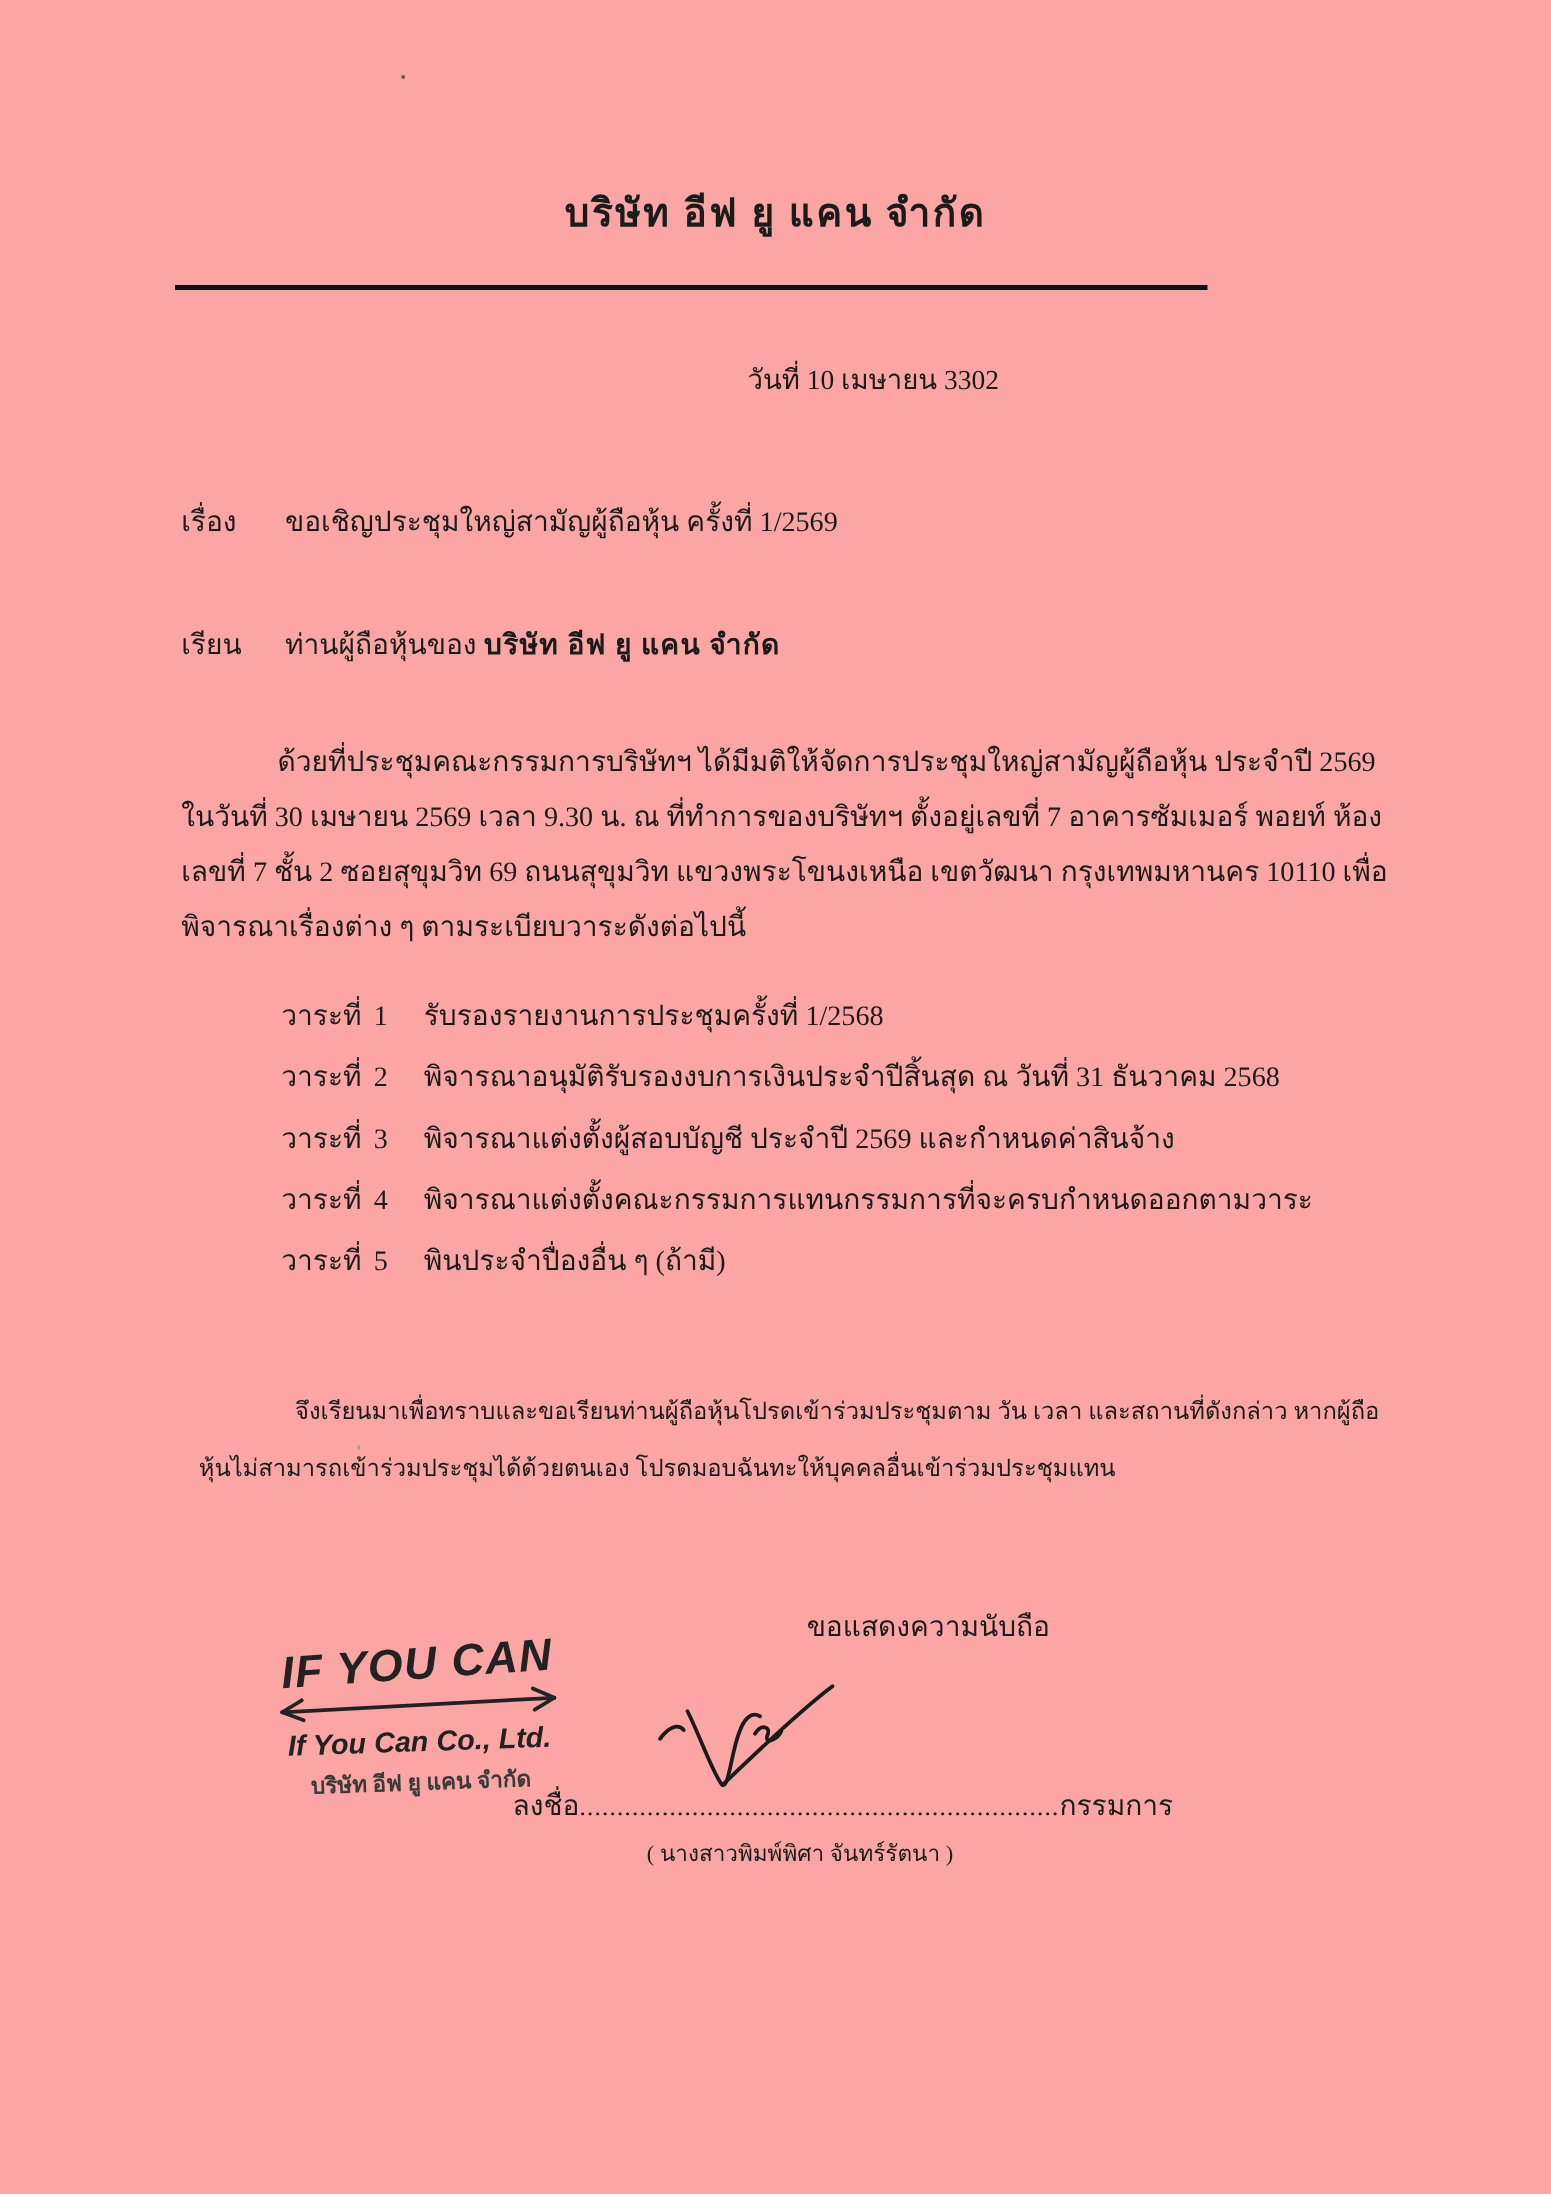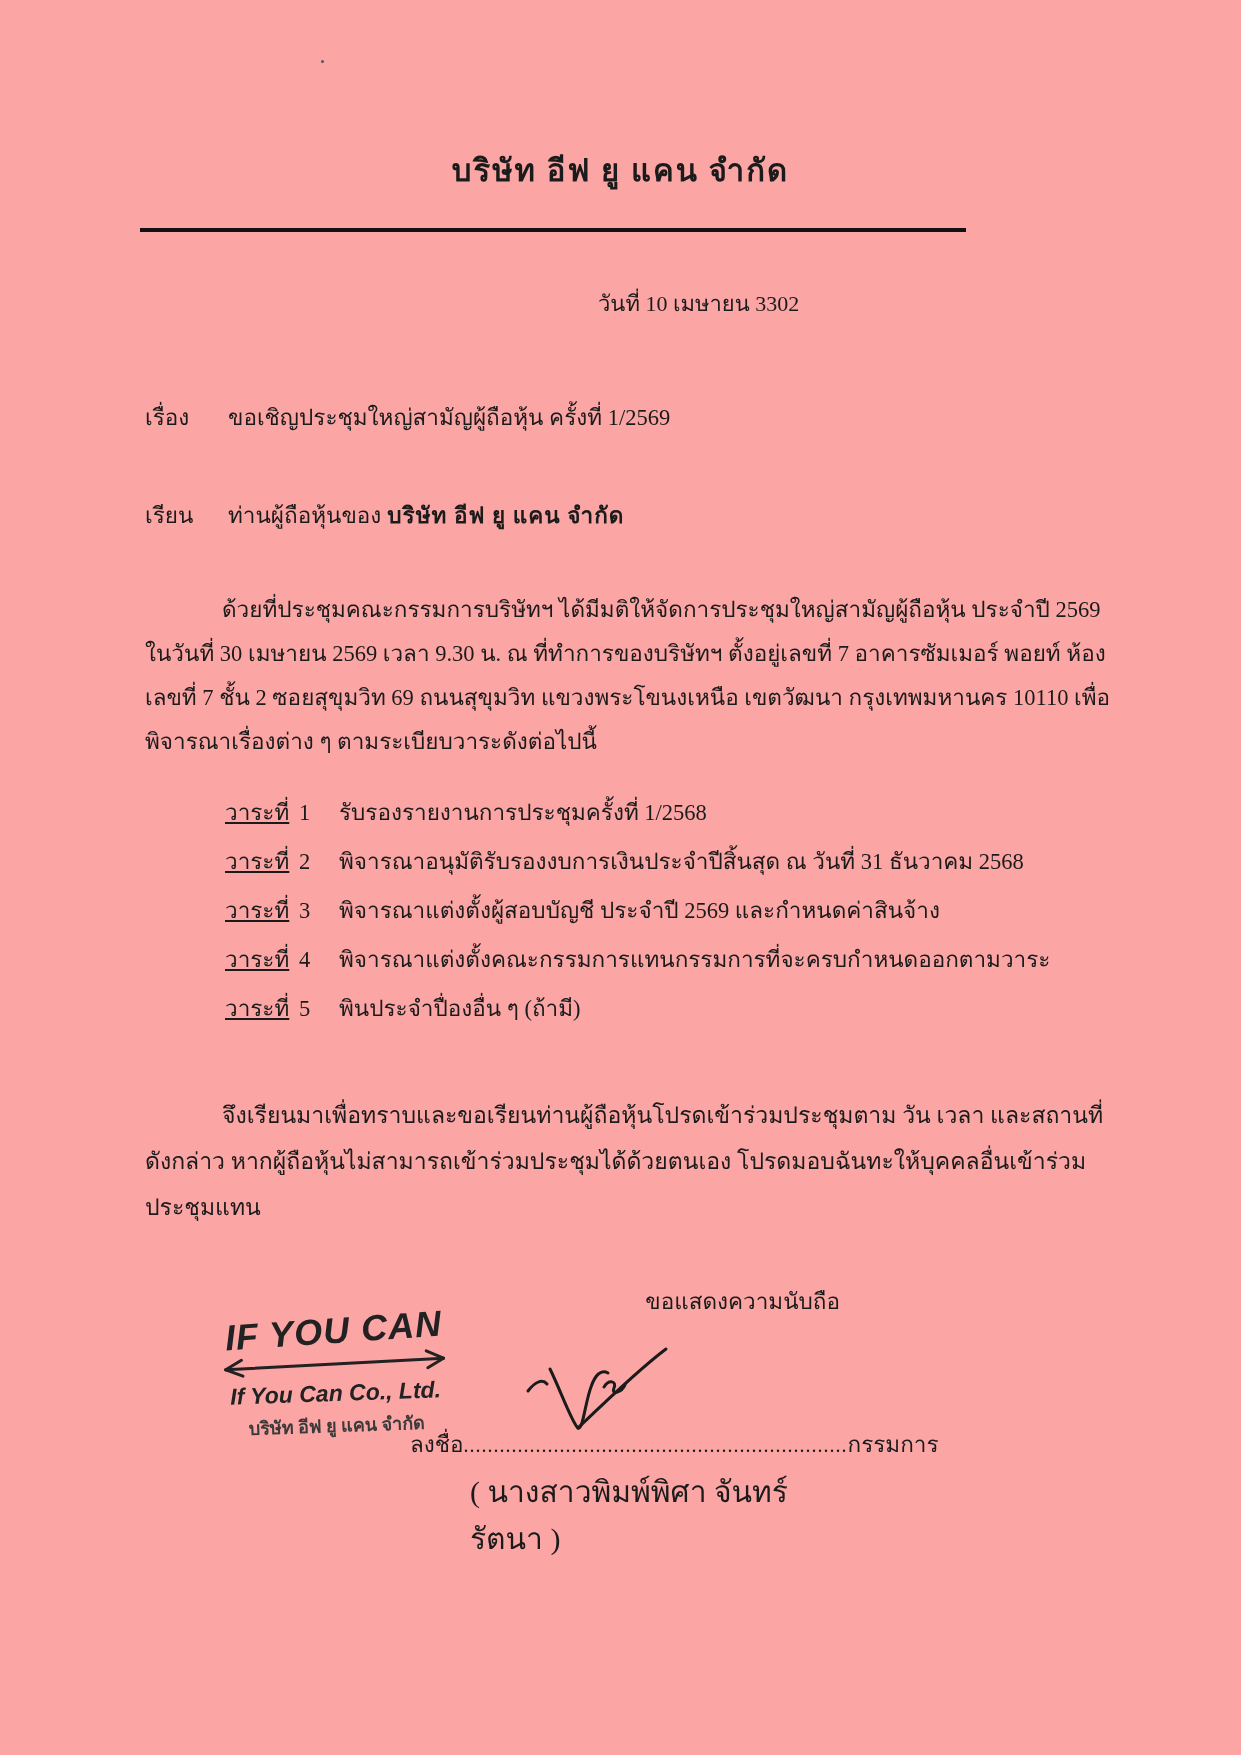--- a/index.html
+++ b/index.html
@@ -40,26 +40,26 @@
   .body-par{
     left:145px;top:588px;width:968px;
     font-size:22.5px;line-height:44px;
     text-indent:77px;margin:0;
   }
   .agenda{
     left:225px;top:788px;width:900px;
     font-size:22.5px;line-height:49px;
   }
   .agenda-row{display:flex;}
-  .ag-label{flex:0 0 74px;text-decoration:underline;}
+  .ag-label{flex:0 0 74px;}
   .ag-num{flex:0 0 40px;}
   .closing-par{
     left:145px;top:1093px;width:968px;
-    font-size:23px;line-height:46px;
-    text-indent:77px;margin:0;
+    font-size:19px;line-height:46px;
+    text-indent:77px;margin:14px;
   }
   .respect-line{
     left:600px;top:1283px;width:240px;
     text-align:right;
     font-size:22.5px;
   }
   .stamp{
     left:210px;top:1310px;width:250px;
     transform:rotate(-2deg);
     text-align:center;
@@ -86,22 +86,22 @@
   .sign-row{
     left:410px;top:1426px;
     font-size:22.5px;white-space:nowrap;
   }
   .sign-dots{
     letter-spacing:1px;
     font-size:20px;
   }
   .sign-name{
     left:470px;top:1468px;width:340px;
-    text-align:left;
-    font-size:30px;
+    text-align:center;
+    font-size:18px;
   }
   .artifact{background:#555;border-radius:50%;}
   .dot1{left:321px;top:60px;width:3px;height:3px;}
   .dot2{left:286px;top:1156px;width:2px;height:4px;background:#9a9a9a;}
 </style>
 </head>
 <body>
 
 <div class="page">
 

